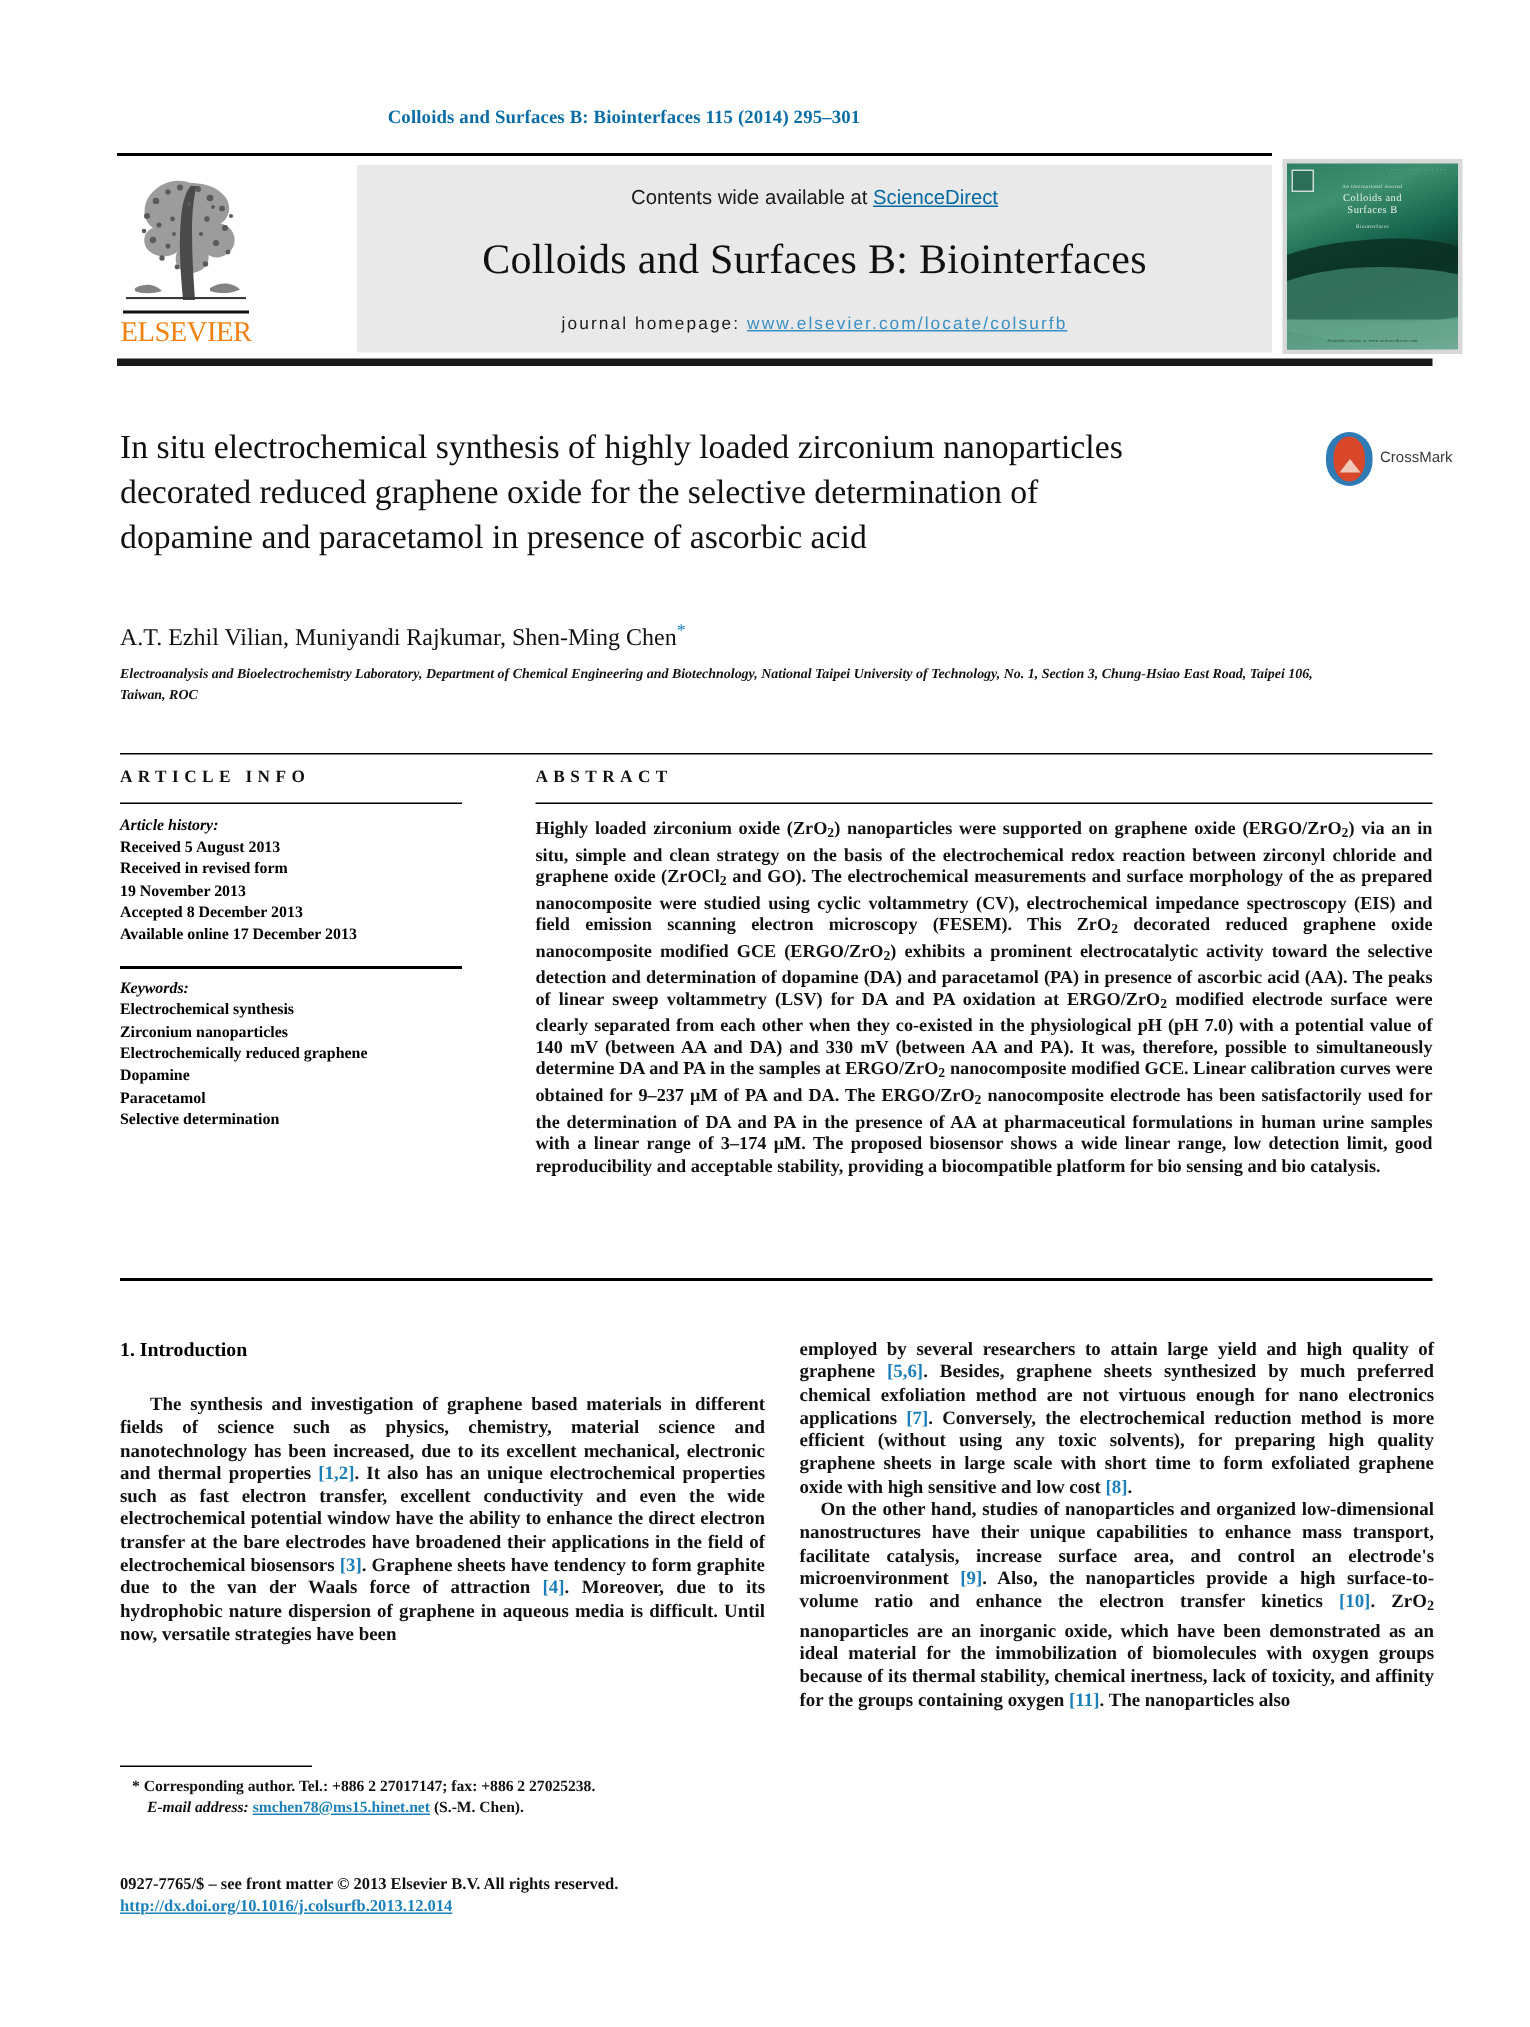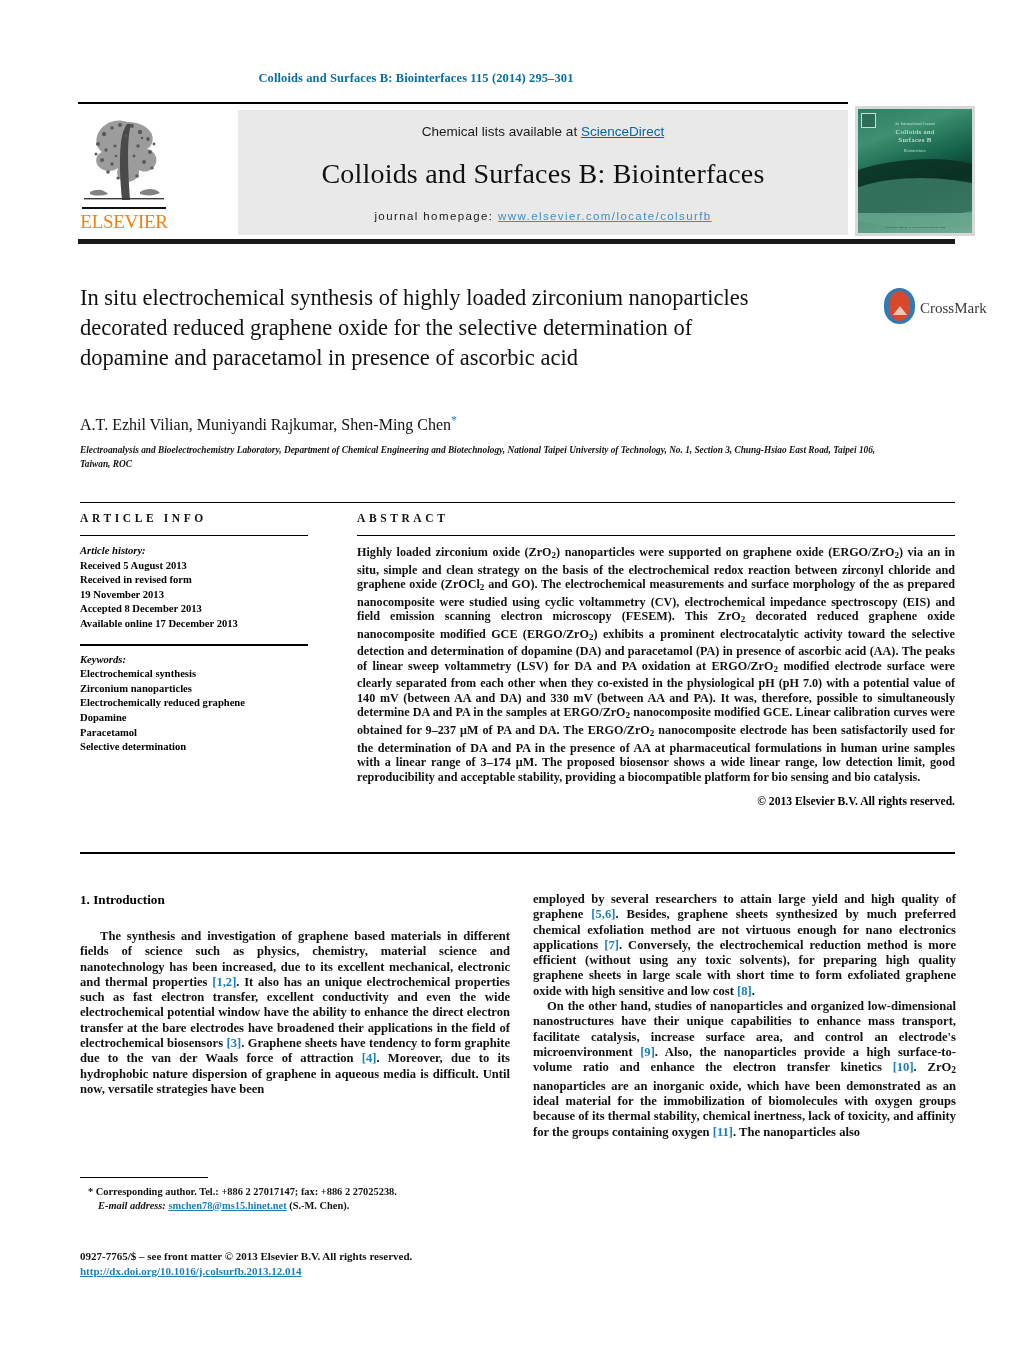--- a/index.html
+++ b/index.html
@@ -256,22 +256,22 @@
     border-left: 7px solid transparent;
     border-right: 7px solid transparent;
     border-bottom: 9px solid #f2c9b8;
     z-index: 3;
     transform: translateX(-3px);
   }
   .crossmark .cm-label {
     position: absolute;
     left: 36px;
     top: 12px;
-    font-family: Liberation Serif, serif;
-    font-size: 15px;
+    font-family: Liberation Sans, sans-serif;
+    font-size: 10px;
     color: #3a3a3a;
   }
 
   .authors {
     position: absolute;
     left: 80px;
     top: 413px;
     width: 700px;
     font-family: "Liberation Serif", serif;
     font-size: 16px;
@@ -492,21 +492,21 @@
           </g>
           <rect x="2" y="90" width="80" height="1.4" fill="#3a3a3a"></rect>
         </svg>
       </div>
       <div class="elsevier-bar"></div>
       <div class="elsevier-word">ELSEVIER</div>
     </div>
 
     <div class="banner">
       <div class="contents-line">
-        <span>Chemical lists available at </span><a class="sd" href="#">ScienceDirect</a>
+        <span>Contents wide available at </span><a class="sd" href="#">ScienceDirect</a>
       </div>
       <div class="journal-title">Colloids and Surfaces B: Biointerfaces</div>
       <div class="homepage-line">
         <span>journal homepage: </span><a class="url" href="#">www.elsevier.com/locate/colsurfb</a>
       </div>
     </div>
 
     <div class="cover-thumb">
       <div class="cover-inner">
         <div class="swoosh1"></div>
@@ -558,21 +558,20 @@
     <div class="kw-line">Electrochemically reduced graphene</div>
     <div class="kw-line">Dopamine</div>
     <div class="kw-line">Paracetamol</div>
     <div class="kw-line">Selective determination</div>
   </div>
 
   <div class="abstract-col">
     <div class="abstract-head">ABSTRACT</div>
     <div class="abs-rule"></div>
     <div class="abstract-body">Highly loaded zirconium oxide (ZrO<sub>2</sub>) nanoparticles were supported on graphene oxide (ERGO/ZrO<sub>2</sub>) via an in situ, simple and clean strategy on the basis of the electrochemical redox reaction between zirconyl chloride and graphene oxide (ZrOCl<sub>2</sub> and GO). The electrochemical measurements and surface morphology of the as prepared nanocomposite were studied using cyclic voltammetry (CV), electrochemical impedance spectroscopy (EIS) and field emission scanning electron microscopy (FESEM). This ZrO<sub>2</sub> decorated reduced graphene oxide nanocomposite modified GCE (ERGO/ZrO<sub>2</sub>) exhibits a prominent electrocatalytic activity toward the selective detection and determination of dopamine (DA) and paracetamol (PA) in presence of ascorbic acid (AA). The peaks of linear sweep voltammetry (LSV) for DA and PA oxidation at ERGO/ZrO<sub>2</sub> modified electrode surface were clearly separated from each other when they co-existed in the physiological pH (pH 7.0) with a potential value of 140 mV (between AA and DA) and 330 mV (between AA and PA). It was, therefore, possible to simultaneously determine DA and PA in the samples at ERGO/ZrO<sub>2</sub> nanocomposite modified GCE. Linear calibration curves were obtained for 9–237 μM of PA and DA. The ERGO/ZrO<sub>2</sub> nanocomposite electrode has been satisfactorily used for the determination of DA and PA in the presence of AA at pharmaceutical formulations in human urine samples with a linear range of 3–174 μM. The proposed biosensor shows a wide linear range, low detection limit, good reproducibility and acceptable stability, providing a biocompatible platform for bio sensing and bio catalysis.</div>
-    <div class="copyright">© 2013 Elsevier B.V. All rights reserved.</div>
   </div>
 
   <div class="col-left">
     <div class="sect-title">1.  Introduction</div>
     <p class="body first-indent">The synthesis and investigation of graphene based materials in different fields of science such as physics, chemistry, material science and nanotechnology has been increased, due to its excellent mechanical, electronic and thermal properties <span class="ref">[1,2]</span>. It also has an unique electrochemical properties such as fast electron transfer, excellent conductivity and even the wide electrochemical potential window have the ability to enhance the direct electron transfer at the bare electrodes have broadened their applications in the field of electrochemical biosensors <span class="ref">[3]</span>. Graphene sheets have tendency to form graphite due to the van der Waals force of attraction <span class="ref">[4]</span>. Moreover, due to its hydrophobic nature dispersion of graphene in aqueous media is difficult. Until now, versatile strategies have been</p>
   </div>
 
   <div class="col-right">
     <p class="body">employed by several researchers to attain large yield and high quality of graphene <span class="ref">[5,6]</span>. Besides, graphene sheets synthesized by much preferred chemical exfoliation method are not virtuous enough for nano electronics applications <span class="ref">[7]</span>. Conversely, the electrochemical reduction method is more efficient (without using any toxic solvents), for preparing high quality graphene sheets in large scale with short time to form exfoliated graphene oxide with high sensitive and low cost <span class="ref">[8]</span>.</p>
     <p class="body">On the other hand, studies of nanoparticles and organized low-dimensional nanostructures have their unique capabilities to enhance mass transport, facilitate catalysis, increase surface area, and control an electrode's microenvironment <span class="ref">[9]</span>. Also, the nanoparticles provide a high surface-to-volume ratio and enhance the electron transfer kinetics <span class="ref">[10]</span>. ZrO<sub>2</sub> nanoparticles are an inorganic oxide, which have been demonstrated as an ideal material for the immobilization of biomolecules with oxygen groups because of its thermal stability, chemical inertness, lack of toxicity, and affinity for the groups containing oxygen <span class="ref">[11]</span>. The nanoparticles also</p>

